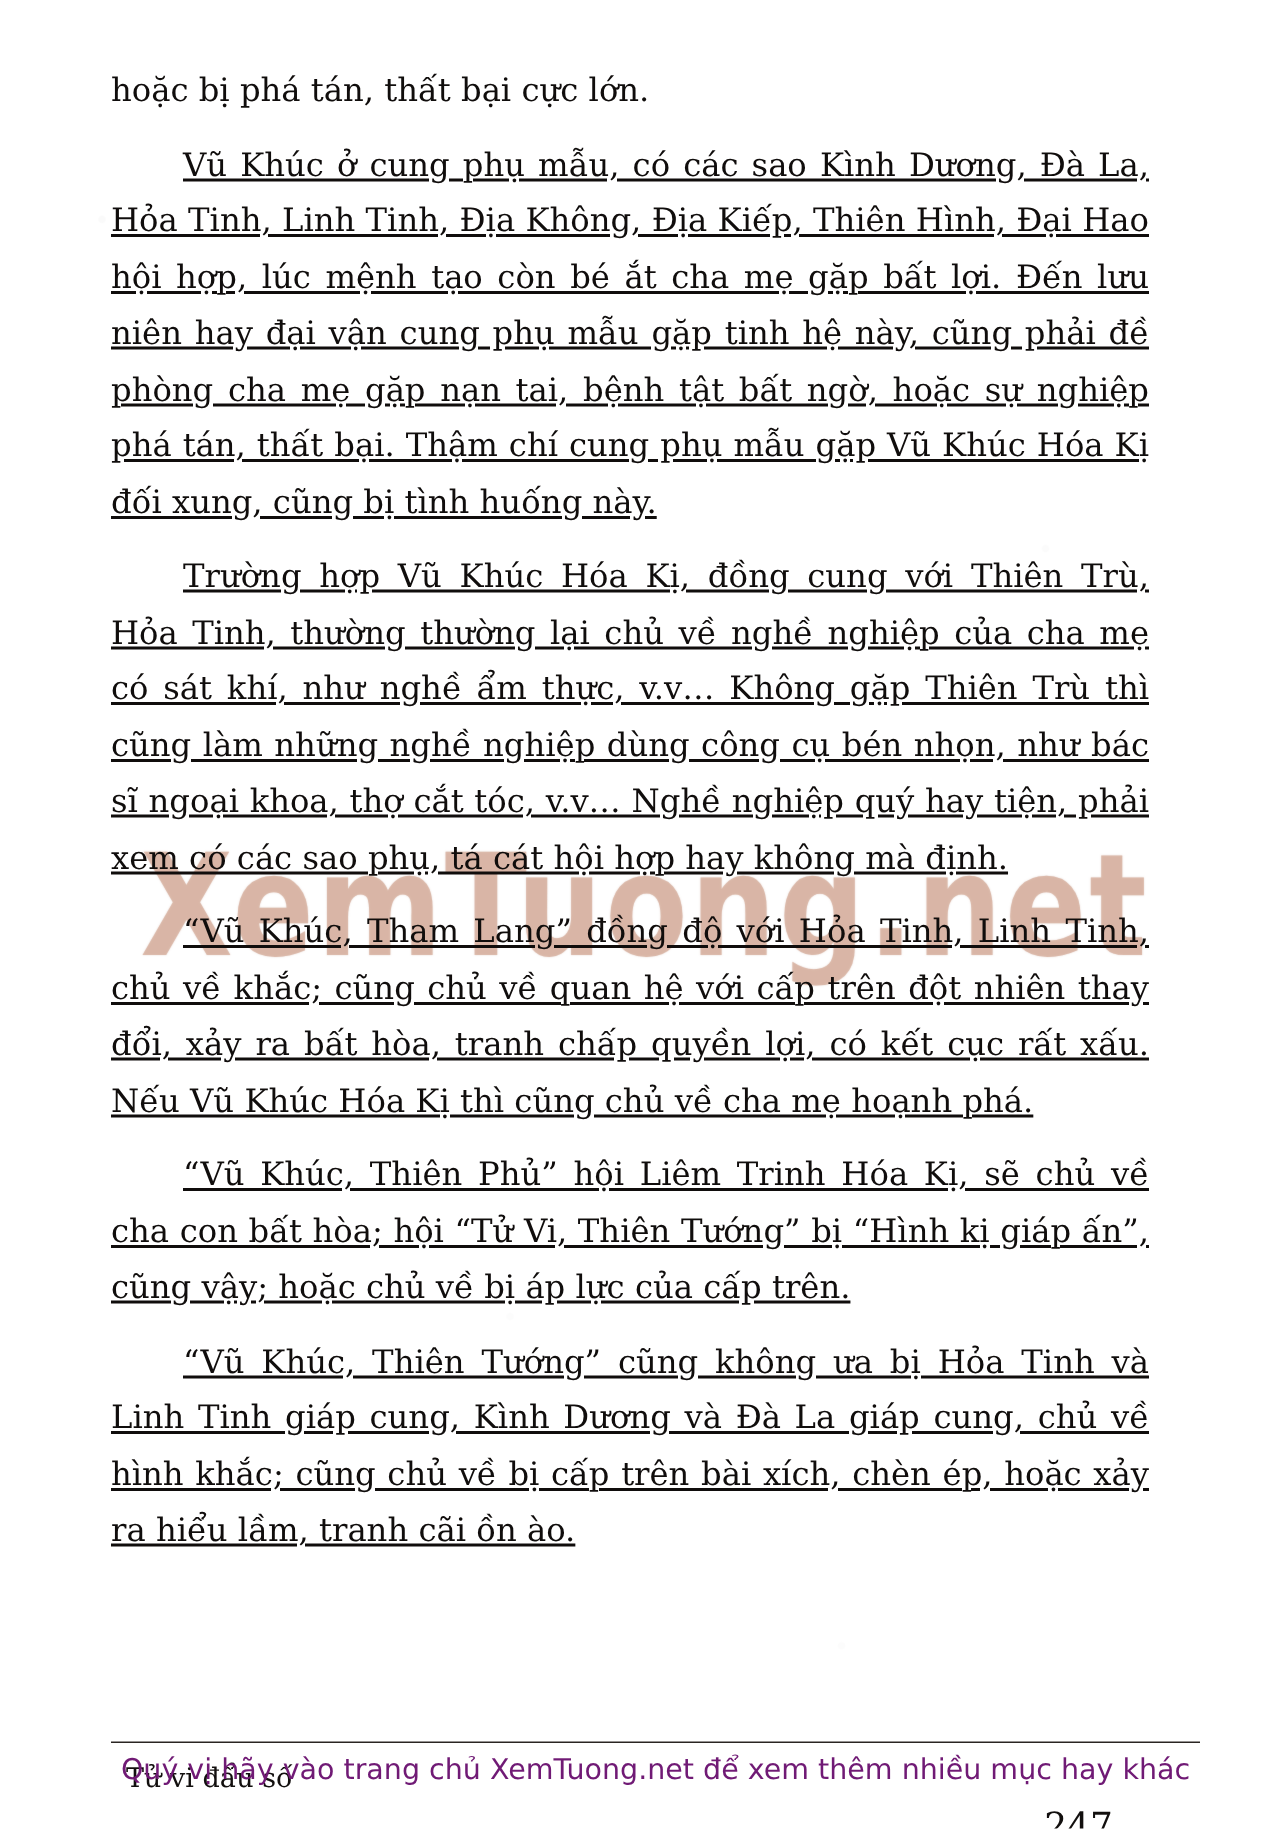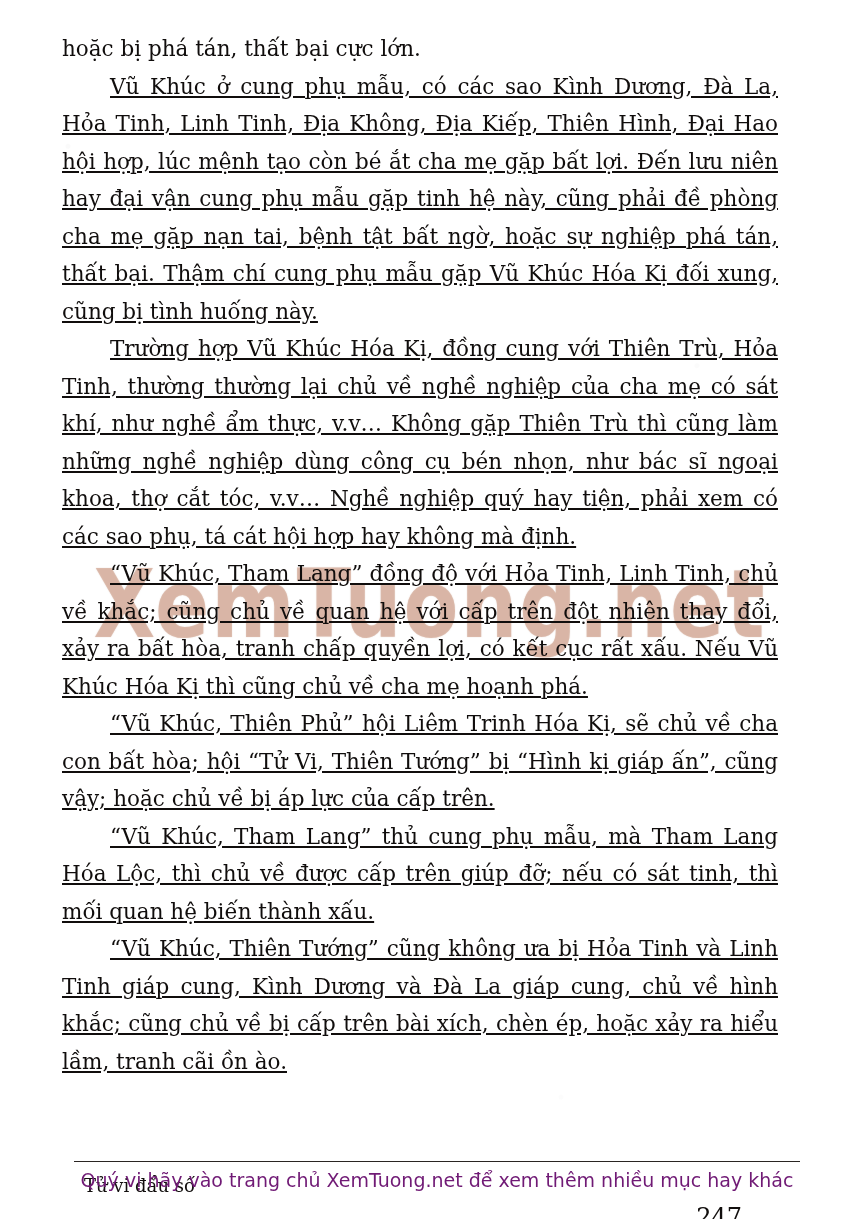--- a/index.html
+++ b/index.html
@@ -55,21 +55,21 @@
   .body-text {
     position: relative;
     z-index: 2;
     font-size: 21.5px;
     line-height: 37.5px;
     color: #100d0c;
     text-align: justify;
     text-justify: inter-word;
   }
   .body-text p {
-    margin: 0;
+    margin: 12px;
   }
   .body-text p.indent {
     text-indent: 48px;
     text-decoration: underline;
   }
   .footer {
     position: absolute;
     left: 12px;
     bottom: 0;
     width: 804px;
@@ -117,21 +117,20 @@
 <div class="page">
 
   <div class="watermark">XemTuong.net</div>
 
   <div class="body-text">
     <p>hoặc bị phá tán, thất bại cực lớn.</p>
     <p class="indent">Vũ Khúc ở cung phụ mẫu, có các sao Kình Dương, Đà La, Hỏa Tinh, Linh Tinh, Địa Không, Địa Kiếp, Thiên Hình, Đại Hao hội hợp, lúc mệnh tạo còn bé ắt cha mẹ gặp bất lợi. Đến lưu niên hay đại vận cung phụ mẫu gặp tinh hệ này, cũng phải đề phòng cha mẹ gặp nạn tai, bệnh tật bất ngờ, hoặc sự nghiệp phá tán, thất bại. Thậm chí cung phụ mẫu gặp Vũ Khúc Hóa Kị đối xung, cũng bị tình huống này.</p>
     <p class="indent">Trường hợp Vũ Khúc Hóa Kị, đồng cung với Thiên Trù, Hỏa Tinh, thường thường lại chủ về nghề nghiệp của cha mẹ có sát khí, như nghề ẩm thực, v.v… Không gặp Thiên Trù thì cũng làm những nghề nghiệp dùng công cụ bén nhọn, như bác sĩ ngoại khoa, thợ cắt tóc, v.v… Nghề nghiệp quý hay tiện, phải xem có các sao phụ, tá cát hội hợp hay không mà định.</p>
     <p class="indent">“Vũ Khúc, Tham Lang” đồng độ với Hỏa Tinh, Linh Tinh, chủ về khắc; cũng chủ về quan hệ với cấp trên đột nhiên thay đổi, xảy ra bất hòa, tranh chấp quyền lợi, có kết cục rất xấu. Nếu Vũ Khúc Hóa Kị thì cũng chủ về cha mẹ hoạnh phá.</p>
     <p class="indent">“Vũ Khúc, Thiên Phủ” hội Liêm Trinh Hóa Kị, sẽ chủ về cha con bất hòa; hội “Tử Vi, Thiên Tướng” bị “Hình kị giáp ấn”, cũng vậy; hoặc chủ về bị áp lực của cấp trên.</p>
-    <p class="indent">“Vũ Khúc, Tham Lang” thủ cung phụ mẫu, mà Tham Lang Hóa Lộc, thì chủ về được cấp trên giúp đỡ; nếu có sát tinh, thì mối quan hệ biến thành xấu.</p>
     <p class="indent">“Vũ Khúc, Thiên Tướng” cũng không ưa bị Hỏa Tinh và Linh Tinh giáp cung, Kình Dương và Đà La giáp cung, chủ về hình khắc; cũng chủ về bị cấp trên bài xích, chèn ép, hoặc xảy ra hiểu lầm, tranh cãi ồn ào.</p>
 
   </div>
 
   <div class="footer">
     <div class="footer-rule"></div>
     <div class="footer-left">Tử vi đẩu số</div>
     <div class="footer-note">Quý vị hãy vào trang chủ XemTuong.net để xem thêm nhiều mục hay khác</div>
     <div class="footer-right">247</div>
   </div>

